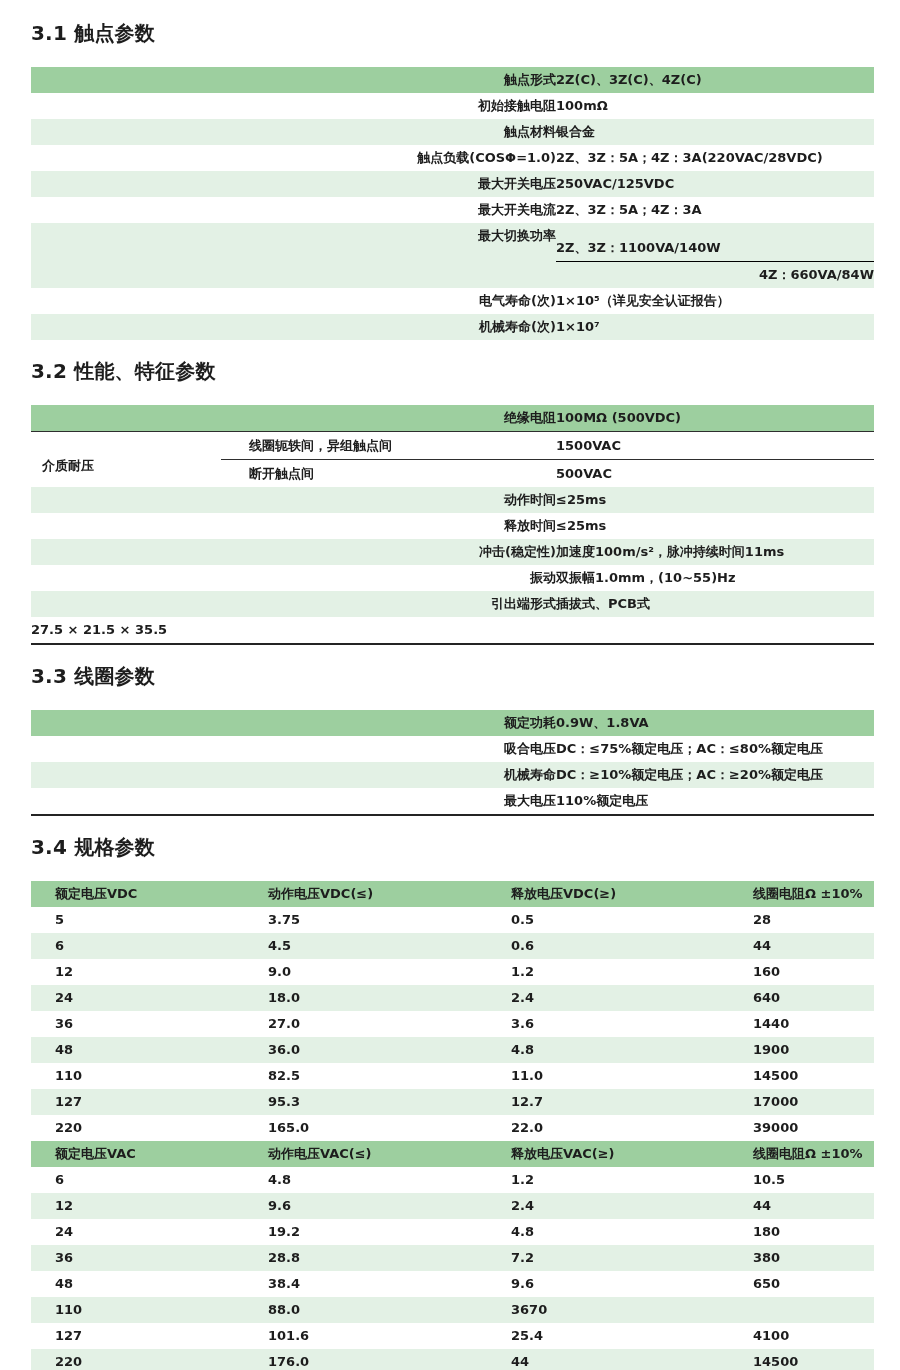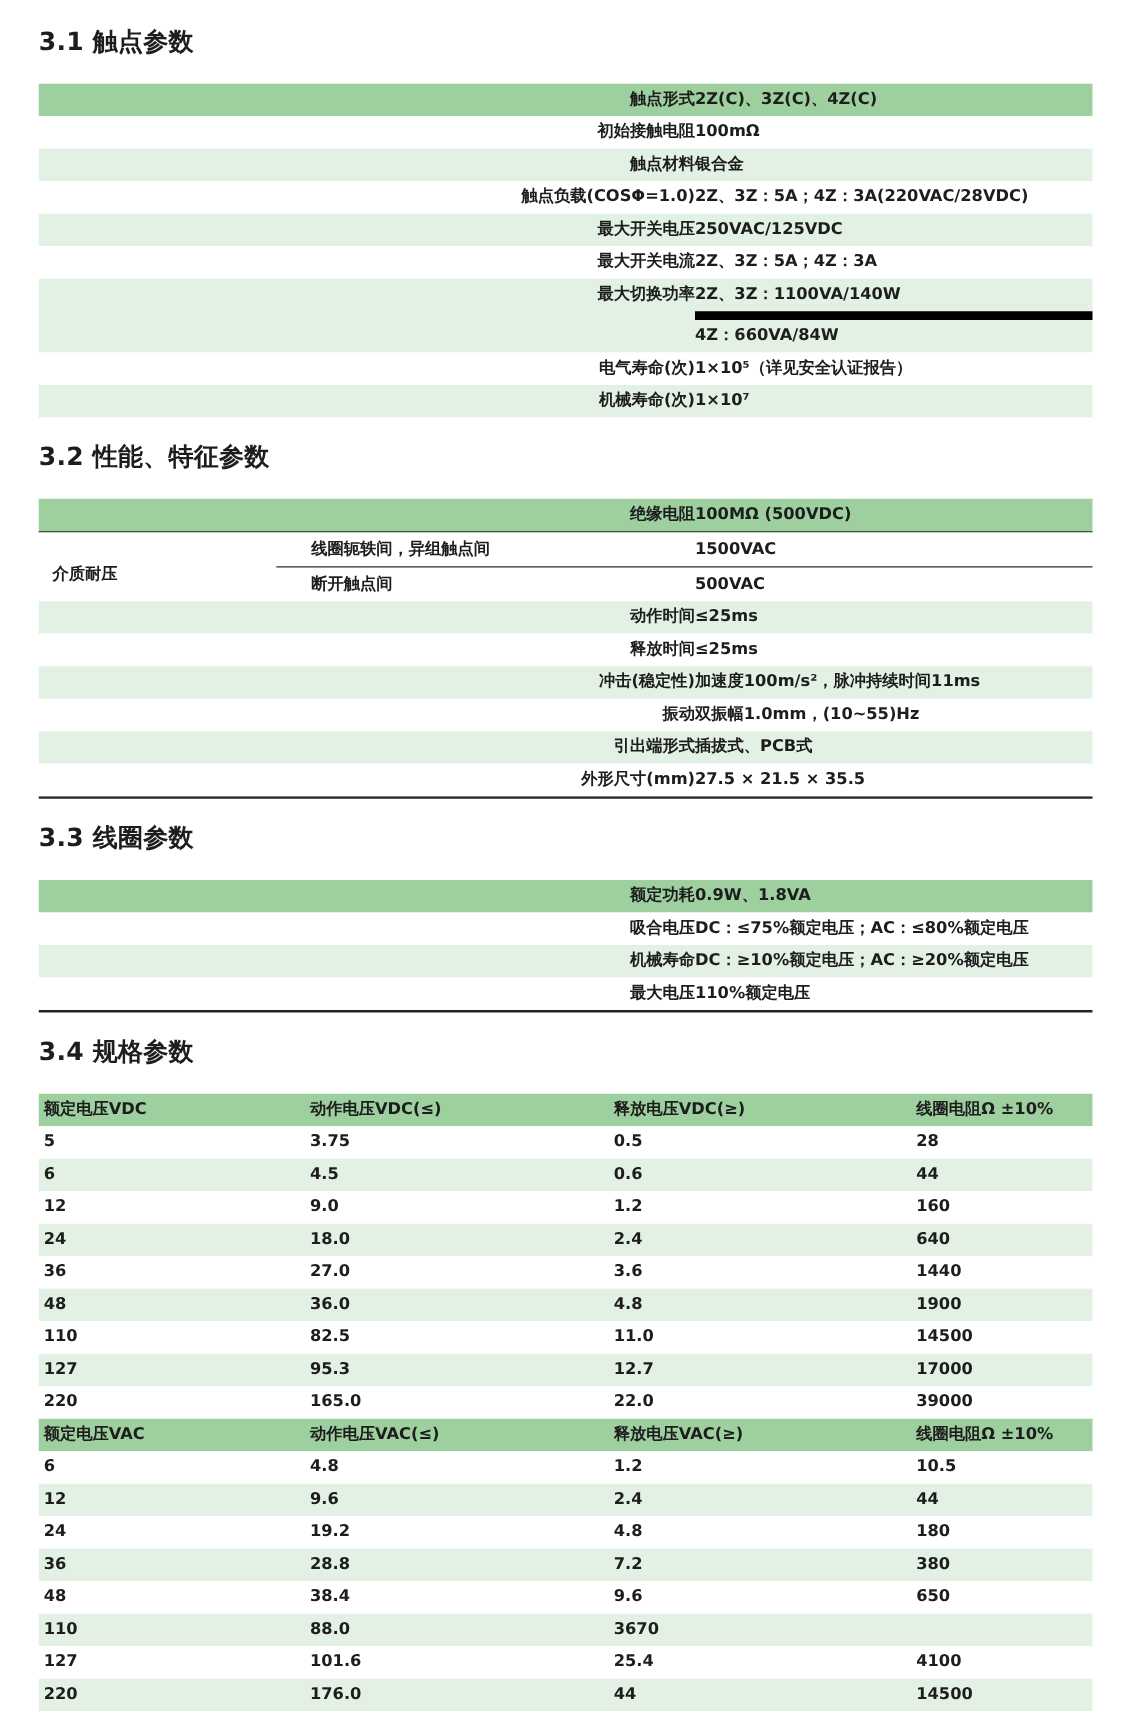--- a/index.html
+++ b/index.html
@@ -19,35 +19,35 @@
   
   .spec-row{display:flex;align-items:stretch;font-size:13px;font-weight:600;line-height:26px;min-height:26px;}
   .spec-row > .label{width:525px;padding-left:11px;box-sizing:border-box;text-align:right;}
   .spec-row > .value{flex:1;padding-right:14px;}
   .spec-row.u{border-bottom:1px solid #2e2e2e;}
   
   .bg-header{background:var(--header-green);}
   .bg-green{background:var(--row-green);}
   .bg-white{background:#ffffff;}
   
-  .value-stack{flex:1;display:flex;flex-direction:column;}
+  .value-stack{flex:1;display:flex;flex-direction:column;margin-top:12px;}
   .value-line{height:26px;line-height:26px;}
-  .value-line + .value-line{border-top:7px solid #000000;}
+  .value-line + .value-line{border-top:1px solid #000000;text-align:right;}
   
   .row-mid > .label{width:190px;padding-left:11px;box-sizing:border-box;display:flex;align-items:center;line-height:16px;margin-top:12px;}
   .sub-rows{flex:1;display:flex;flex-direction:column;}
   .sub-row{display:flex;height:27px;line-height:27px;}
   .sub-row + .sub-row{border-top:1px solid #2e2e2e;}
   .sub-row .sub-name{width:335px;padding-left:28px;box-sizing:border-box;}
   .sub-row .sub-value{flex:1;}
   
   .grid-table{width:843px;margin-left:31px;margin-top:24px;}
   .grid-row{
     display:grid;grid-template-columns:213px 243px 242px 1fr;
-    padding-left:4px;box-sizing:border-box;
+    padding-left:24px;box-sizing:border-box;
     height:26px;line-height:26px;font-size:13px;font-weight:600;
   }
 </style>
 </head>
 <body style="--header-green: #9dcf9f; --row-green: #e3f1e5;">
 
 <main>
 
   <section>
     <h2 class="sec-title">3.1 触点参数</h2>
@@ -128,21 +128,20 @@
         </div>
         <div class="spec-row bg-white">
           <div class="label">振动</div>
           <div class="value">双振幅1.0mm，(10~55)Hz</div>
         </div>
         <div class="spec-row bg-green">
           <div class="label">引出端形式</div>
           <div class="value">插拔式、PCB式</div>
         </div>
         <div class="spec-row bg-white">
-          <div class="label">外形尺寸(mm)</div>
           <div class="value">27.5 × 21.5 × 35.5</div>
         </div>
       </div>
   </section>
 
   <section>
     <h2 class="sec-title">3.3 线圈参数</h2>
     <div class="spec-table bb">
         <div class="spec-row bg-header">
           <div class="label">额定功耗</div>

